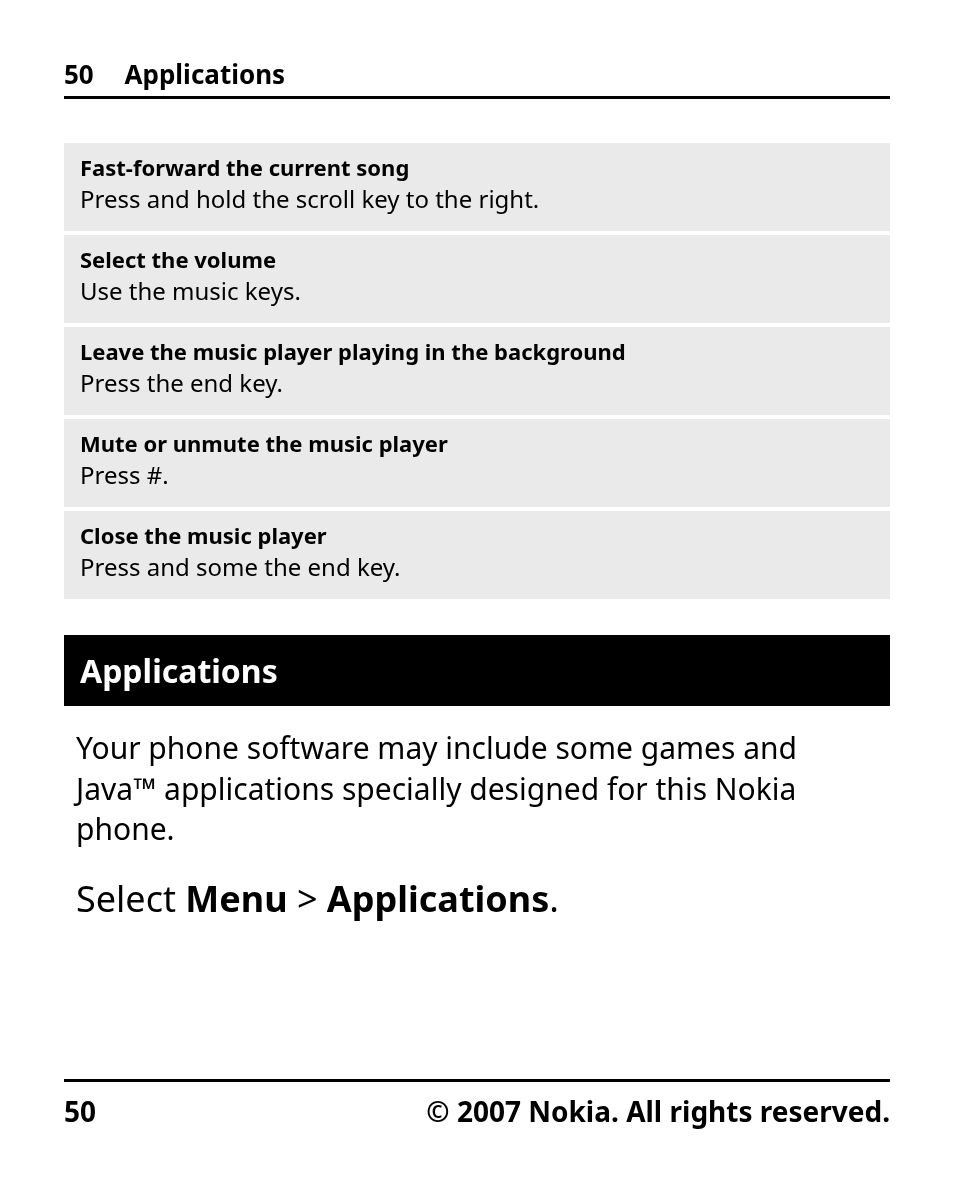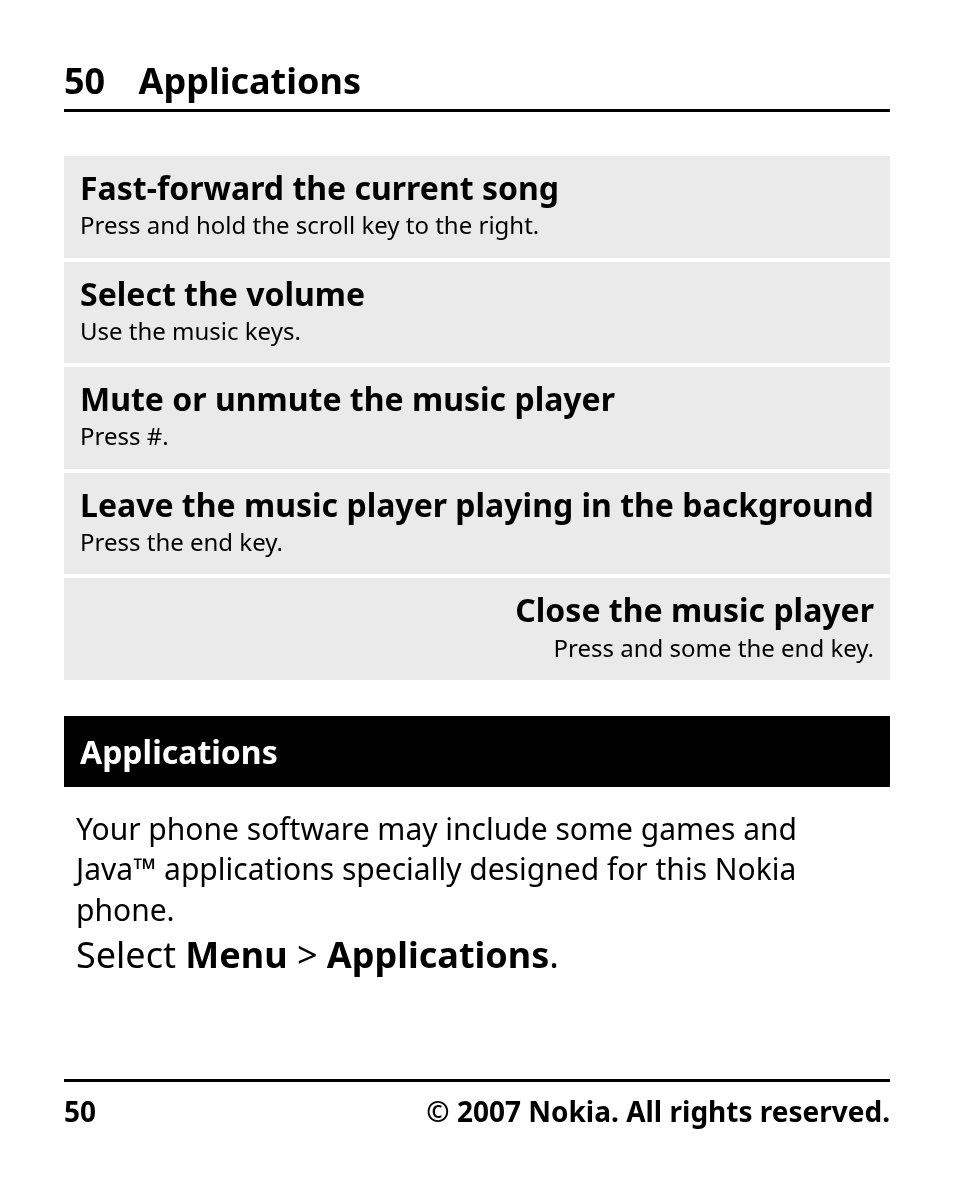--- a/index.html
+++ b/index.html
@@ -14,46 +14,46 @@
     height: 100%;
     position: relative;
   }
   .header {
     border-bottom: 3px solid #000;
     padding-bottom: 4px;
     margin-bottom: 44px;
   }
   .header-line {
     font-weight: 700;
-    font-size: 36px;
+    font-size: 26px;
   }
   .header-page-num { display: inline-block; margin-right: 24px; }
 
   .instruction-list {
     background: #eaeaea;
     margin-bottom: 36px;
   }
   .instruction {
     padding: 10px 16px 16px 16px;
     border-bottom: 4px solid #fff;
   }
-  .instruction:last-child { border-bottom: none; text-align: right; }
-  .instr-title { font-weight: 700; font-size: 32px; line-height: 1.35; }
+  .instruction:last-child { border-bottom: none; }
+  .instr-title { font-weight: 700; font-size: 22px; line-height: 1.35; }
   .instr-body { font-size: 24px; line-height: 1.35; }
 
   .section-heading {
     background: #000;
     color: #fff;
     font-weight: 700;
     font-size: 32px;
     padding: 14px 16px;
     margin-bottom: 22px;
   }
 
-  .paragraph { font-size: 30px; line-height: 1.35; padding: 0 12px; }
+  .paragraph { font-size: 30px; line-height: 1.35; padding: 0 12px; margin-bottom: 24px; }
   .select-line { font-size: 36px; padding: 0 12px; }
   .select-line .bold { font-weight: 700; }
 
   .footer {
     position: absolute;
     left: 64px; right: 64px; bottom: 50px;
     border-top: 3px solid #000;
     padding-top: 10px;
     display: flex;
     justify-content: space-between;
@@ -76,26 +76,26 @@
   <div class="instruction-list">
     <div class="instruction">
       <div class="instr-title">Fast-forward the current song</div>
       <div class="instr-body">Press and hold the scroll key to the right.</div>
     </div>
     <div class="instruction">
       <div class="instr-title">Select the volume</div>
       <div class="instr-body">Use the music keys.</div>
     </div>
     <div class="instruction">
+      <div class="instr-title">Leave the music player playing in the background</div>
+      <div class="instr-body">Press the end key.</div>
+    </div>
+    <div class="instruction">
       <div class="instr-title">Mute or unmute the music player</div>
       <div class="instr-body">Press #.</div>
-    </div>
-    <div class="instruction">
-      <div class="instr-title">Leave the music player playing in the background</div>
-      <div class="instr-body">Press the end key.</div>
     </div>
     <div class="instruction">
       <div class="instr-title">Close the music player</div>
       <div class="instr-body">Press and some the end key.</div>
     </div>
   </div>
 
   <div class="section-heading">Applications</div>
 
   <div class="paragraph">Your phone software may include some games and Java™ applications specially designed for this Nokia phone.</div>

